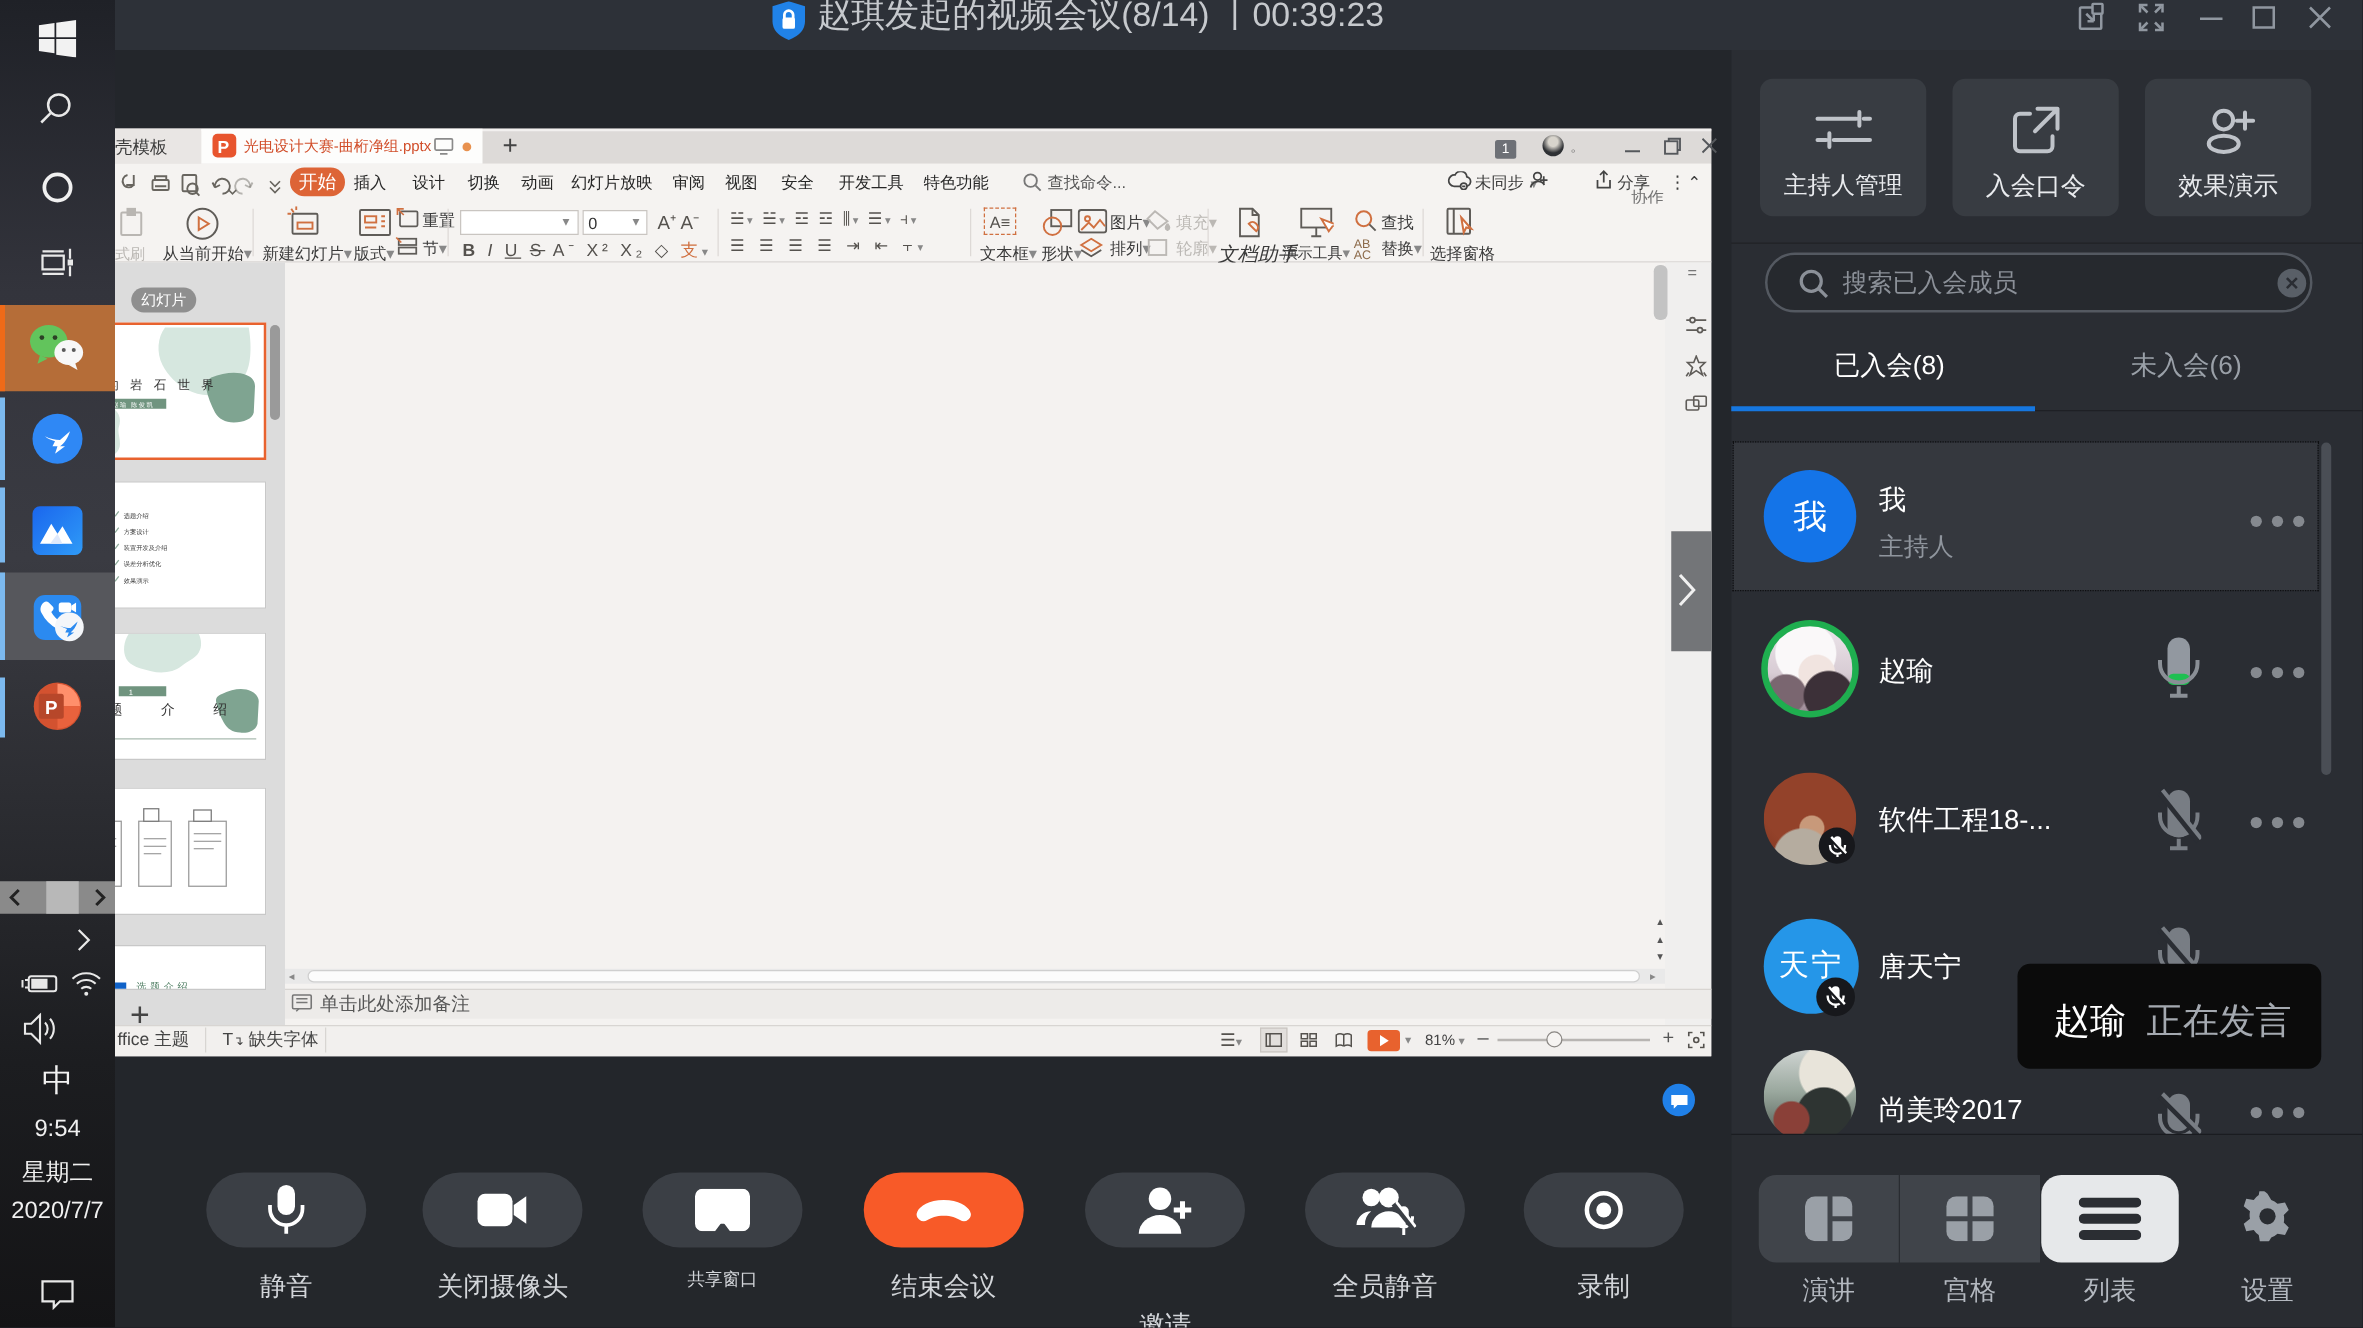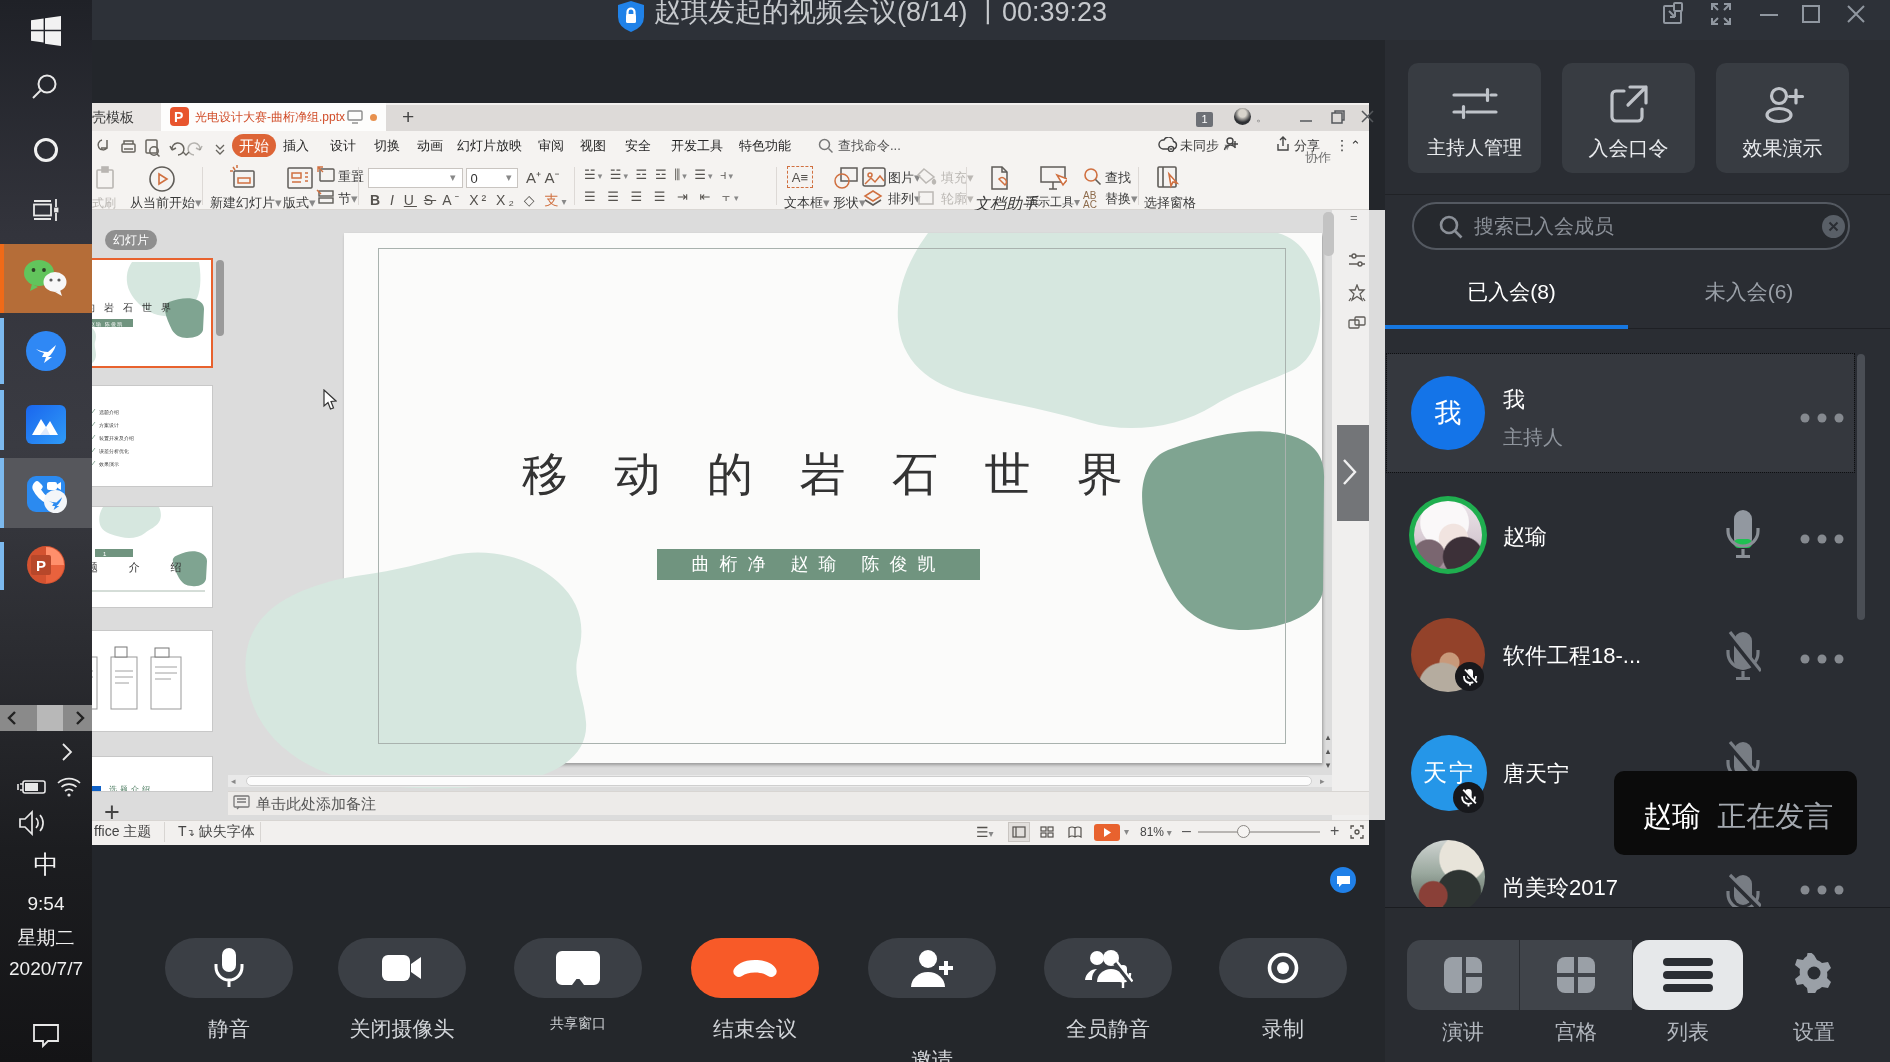--- a/index.html
+++ b/index.html
@@ -300,39 +300,20 @@
       <div class="abs" style="left:-10px;top:546px;width:131px;height:36px;background:#fff;border:1px solid #c8c8c8;overflow:hidden;">
         <svg width="129" height="36" viewBox="0 0 129 36">
           <rect x="2" y="29" width="16" height="6" fill="#1062c8"></rect>
           <text x="26" y="35" font-size="8" fill="#4a7a5e" letter-spacing="3">选题介绍</text>
         </svg>
       </div>
 
       <div class="abs" style="left:12px;top:589px;color:#444;font-size:27px;line-height:27px;font-weight:300;">+</div>
     </div>
 
-    <div class="abs" id="canvas" style="left:136px;top:107px;width:1204px;height:610px;background:#dcdcdc;overflow:hidden;">
-
-      <div class="abs" style="left:116px;top:23px;width:978px;height:530px;background:#fbfbfa;box-shadow:1px 2px 3px rgba(0,0,0,.3);"></div>
-
-      <svg class="abs" style="left:0;top:0;" width="1204" height="610" viewBox="0 0 1204 610">
-        <path d="M700 23 C 680 50 668 80 670 110 C 672 150 700 175 745 185 C 780 193 820 200 860 212 C 900 224 950 218 985 196 C 1010 180 1040 172 1065 160 C 1088 148 1094 120 1092 90 C 1090 55 1075 30 1050 23 Z" fill="#d6e7df"></path>
-        <path d="M940 240 C 990 222 1040 215 1070 228 C 1090 237 1097 250 1096 270 L 1095 380 C 1093 402 1060 418 1020 420 C 990 421 965 410 950 390 C 935 368 920 330 915 300 C 911 270 920 248 940 240 Z" fill="#7fa491"></path>
-        <path d="M225 345 C 258 338 300 345 330 372 C 352 392 358 415 350 445 C 344 468 356 485 358 512 C 360 537 342 558 305 568 C 262 580 185 582 130 572 C 80 562 40 535 25 495 C 12 460 15 425 40 402 C 62 382 98 370 135 365 C 165 361 200 352 225 345 Z" fill="#d6e7df"></path>
-      </svg>
-
-      <div class="abs" style="left:294px;top:234px;width:700px;color:#333;font-family:'Liberation Serif',serif;font-size:46px;letter-spacing:46.5px;white-space:nowrap;">移动的岩石世界</div>
-      <div class="abs" style="left:429px;top:339px;width:323px;height:31px;background:#70947f;color:#fff;font-size:18px;line-height:31px;text-align:center;letter-spacing:10px;">曲桁净 赵瑜 陈俊凯</div>
-
-      <div class="abs" style="left:150px;top:38px;width:908px;height:496px;border:1px solid #a9b2ae;"></div>
-
-      <svg class="abs" style="left:95px;top:179px;" width="14" height="22" viewBox="0 0 14 22">
-        <path d="M1 1 L1 17 L5 13.5 L7.5 20 L10.5 19 L8 12.5 L13 12 Z" fill="#fff" stroke="#333" stroke-width="1.2"></path>
-      </svg>
-    </div>
 
     <div class="abs" style="left:1240px;top:107px;width:37px;height:610px;background:#f0efee;">
       <div class="abs" style="left:-9px;top:2px;width:11px;height:44px;border-radius:5px;background:#c3c3c3;"></div>
       <div class="abs" style="left:18px;top:0px;color:#777;font-size:13px;">=</div>
       <svg class="abs" style="left:16px;top:42px;" width="18" height="16" viewBox="0 0 18 16" fill="none" stroke="#5f5c58" stroke-width="1.4">
         <path d="M1 4 h16 M1 12 h16"></path>
           <circle cx="6" cy="4" r="2" fill="#f0efee"></circle>
           <circle cx="12" cy="12" r="2" fill="#f0efee"></circle>
       </svg>
       <svg class="abs" style="left:16px;top:74px;" width="18" height="18" viewBox="0 0 18 18" fill="none" stroke="#5f5c58" stroke-width="1.3">

